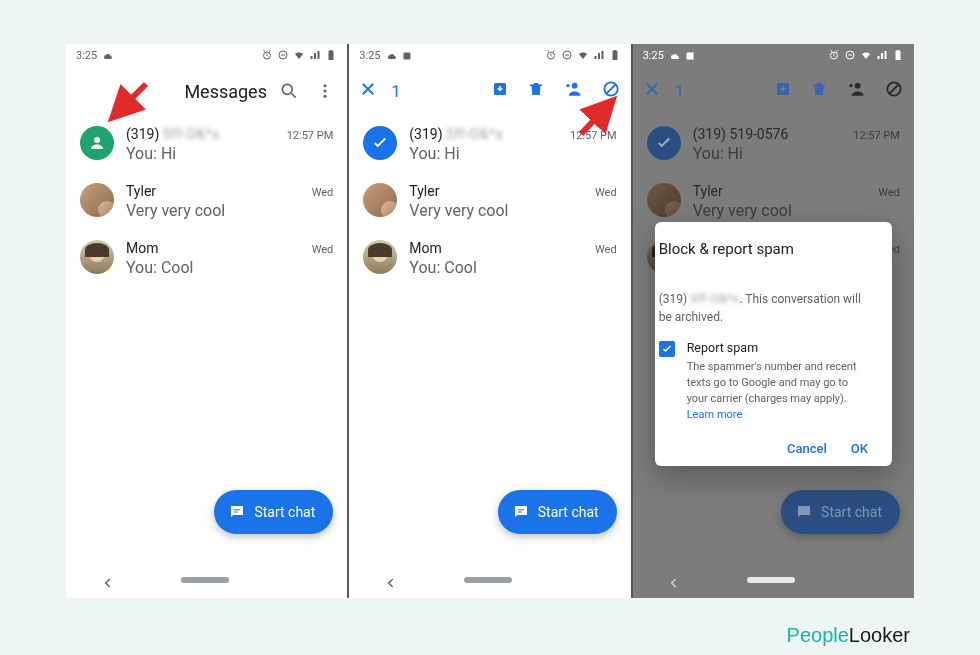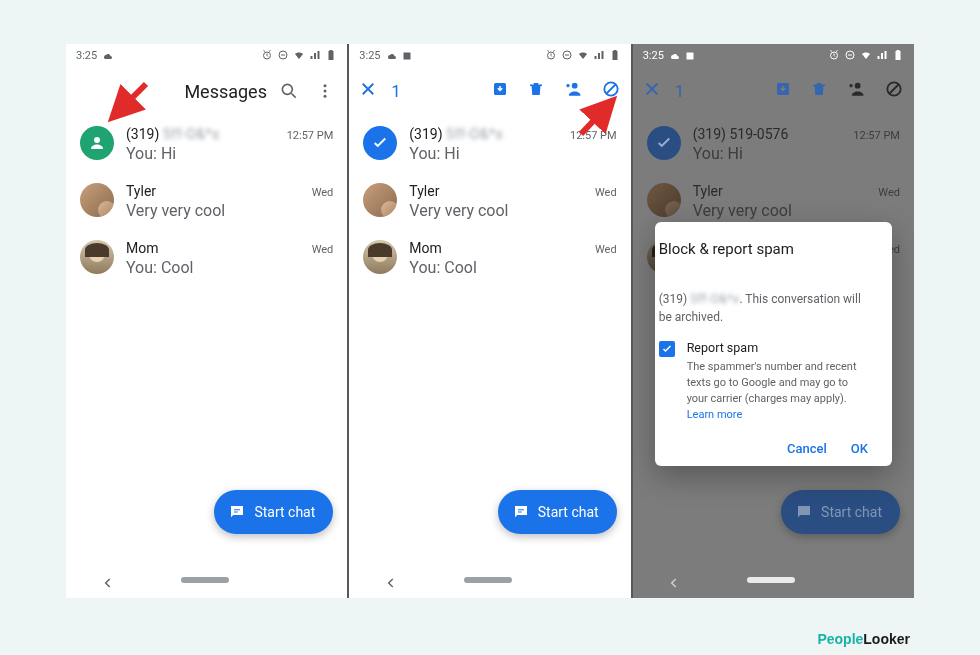--- a/index.html
+++ b/index.html
@@ -156,21 +156,21 @@
   }
   .cb svg { width:12px; height:12px; color:#fff; }
   .cb-text { font-size:12.5px; color:#202124; }
   .cb-sub { font-size:11px; color:#5f6368; line-height:1.45; margin-top:4px; max-width: 190px;}
   .link { color:#1a73e8; }
   .dialog-actions { display:flex; justify-content:flex-end; gap:24px; margin-top:18px; padding-right:4px;}
   .dialog-btn { color:#1a73e8; font-size:13px; font-weight:500; }
   
   .logo {
     position:absolute; right: 70px; bottom: 8px;
-    font-weight:700; font-size: 14px;
+    font-weight:400; font-size: 20px;
     font-family: Arial, sans-serif;
   }
   .logo .p { color:#18b3a6; }
   .logo .l { color:#1a1a1a; }
 </style>
 </head>
 <body>
 
 <div class="canvas">
 

